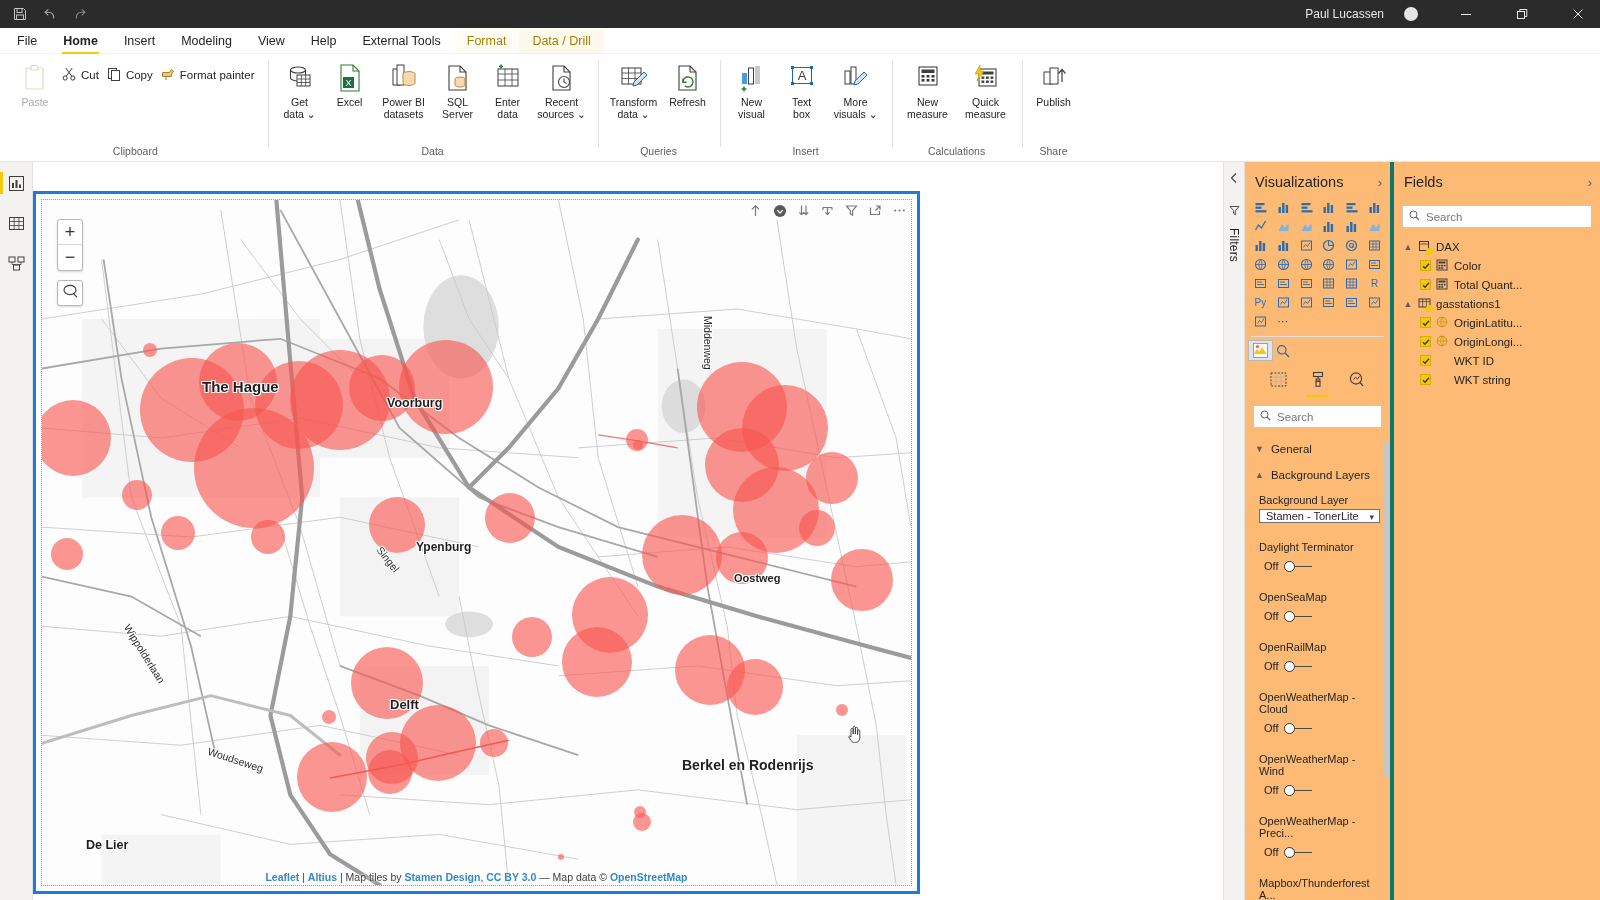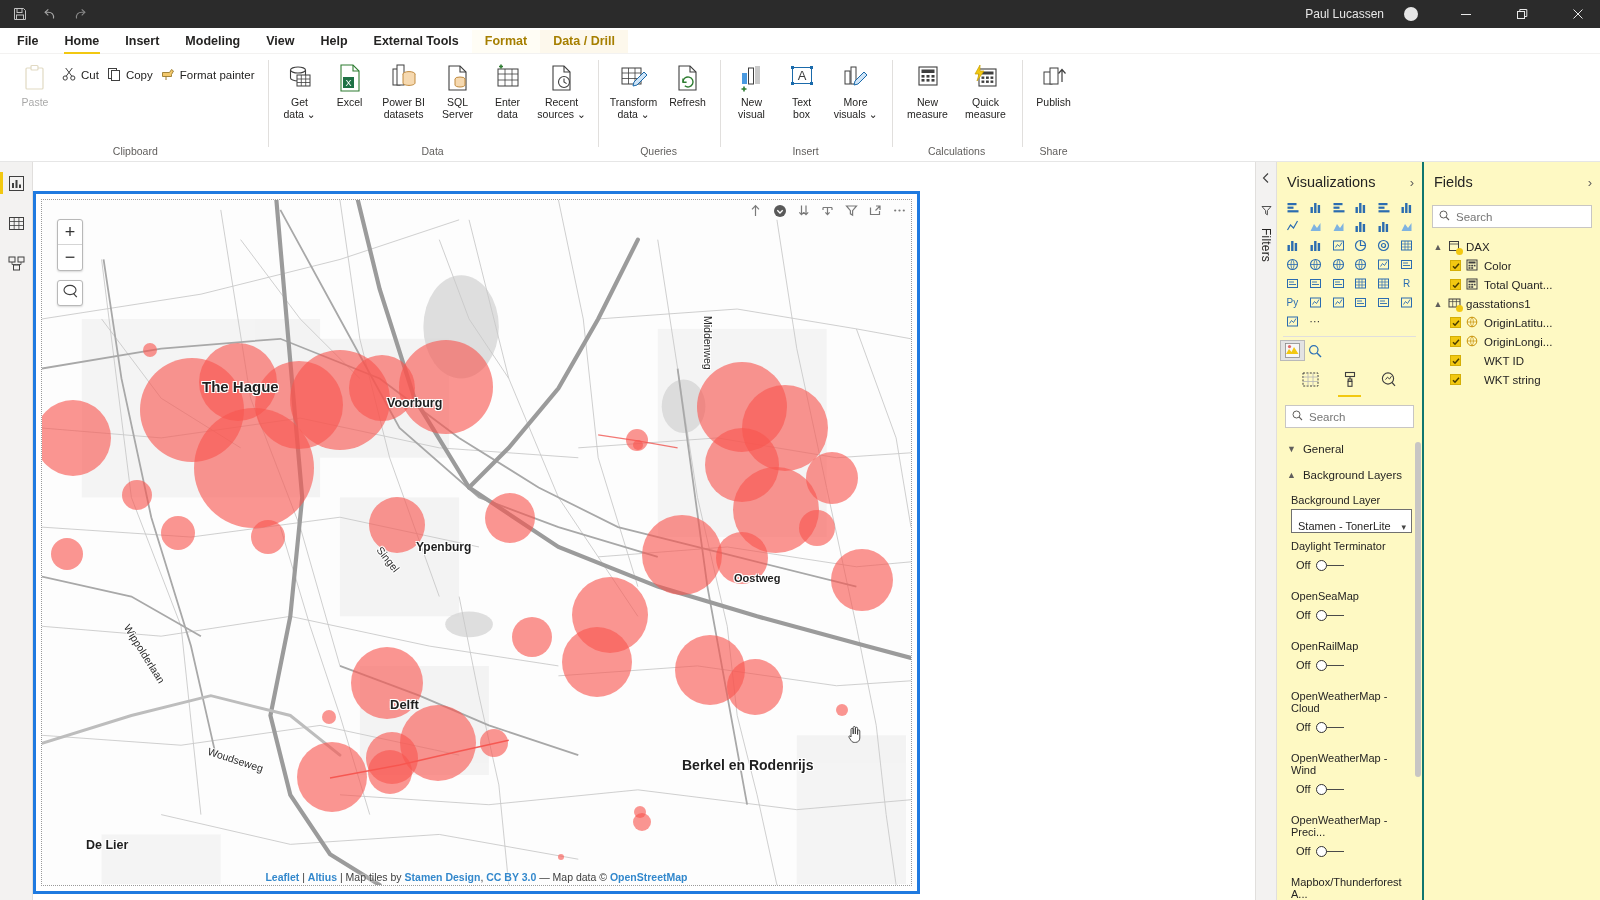--- a/index.html
+++ b/index.html
@@ -34,21 +34,21 @@
   }
   #titlebar .wbtn svg{stroke:#e8e8e8;fill:none;stroke-width:1;}
 
   
   #ribbon-tabs {
     height:26px; background:#ffffff; display:flex; align-items:flex-end;
     border-bottom:1px solid #f3f2f1; padding-left:4px; position:relative;
   }
   .rtab {
     padding:4px 13px 5px; font-size:12.5px; color:#252423; cursor:default;
-    position:relative; white-space:nowrap;font-weight:bold;
+    position:relative; white-space:nowrap;
   }
   .rtab.active { font-weight:bold; color:#252423; }
   .rtab.active::after {
     content:""; position:absolute; left:12px; right:12px; bottom:-1px;
     height:2.5px; background:#f2c811;
   }
   .rtab.ctx { color:#a67f00; background:#fffdf5; }
   .rtab.ctx.sel { background:#fdf8ec; }
 
   
@@ -151,22 +151,22 @@
   #rightwrap { display:flex; background:#f3f2f1; border-left:1px solid #e1dfdd; }
 
   .filterstrip{
     width:21px; background:#f3f2f1; border-right:1px solid #e1dfdd;
     display:flex; flex-direction:column; align-items:center; padding-top:10px; gap:9px;
   }
   .filterstrip .vtext{
     writing-mode:vertical-rl; font-size:12px; color:#252423; letter-spacing:.2px;
   }
 
-  .pane { width:145px; background:#fef9c3; display:flex; flex-direction:column; }
-  .pane.fields { width:178px; border-left:2px solid #0f766e; }
+  .pane { width:145px; background:#fdba74; display:flex; flex-direction:column; }
+  .pane.fields { width:210px; border-left:4px solid #0f766e; }
   .pane .phead {
     display:flex; align-items:center; justify-content:space-between;
     padding:12px 8px 8px 10px;
   }
   .pane .phead .ptitle{ font-size:14.5px; color:#252423; }
   .pane .chev{ color:#605e5c; font-size:13px; cursor:pointer; }
 
   .vizgrid{
     display:grid; grid-template-columns:repeat(6,1fr); gap:0px; padding:0 4px;
   }
@@ -197,23 +197,23 @@
 
   .fmtscroll{ flex:1; overflow:hidden; position:relative; }
   .sect{
     display:flex; align-items:center; gap:7px; padding:7px 10px; font-size:11.5px; color:#252423;
     cursor:pointer;
   }
   .sect .cv{ font-size:9px; color:#605e5c; }
   .fitem{ padding:2px 10px 0 14px; }
   .fitem .flabel{ font-size:11px; color:#252423; padding:4px 0 3px; }
   .select{
-    height:24px; background:#fff; border:1px solid #707070; display:flex;
+    height:14px; background:#fff; border:1px solid #707070; display:flex;
     align-items:flex-end; justify-content:space-between; padding:0 5px 0 6px;
-    font-size:11px; color:#252423; cursor:pointer; margin-bottom:1px;
+    font-size:11px; color:#252423; cursor:pointer; margin-bottom:12px;
   }
   .toggle-row{ display:flex; align-items:center; gap:6px; padding:4px 0 0 5px; }
   .toggle-row .tl{ font-size:11px; color:#252423; }
   .tog{ width:28px; height:11px; position:relative; display:inline-block; }
   .tog .track{ position:absolute; left:7px; right:0; top:5px; height:1.6px; background:#4a4a4a; }
   .tog .knob{
     position:absolute; left:0; top:0px; width:11px; height:11px; border-radius:50%;
     border:1.6px solid #333; background:#fff;
   }
   .fgap{ height:13px; }

